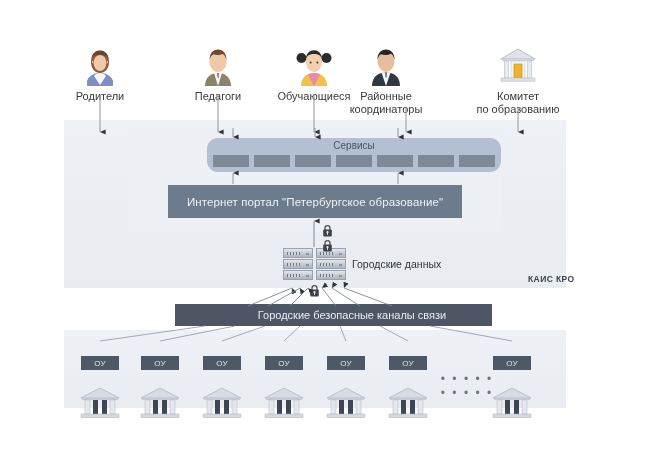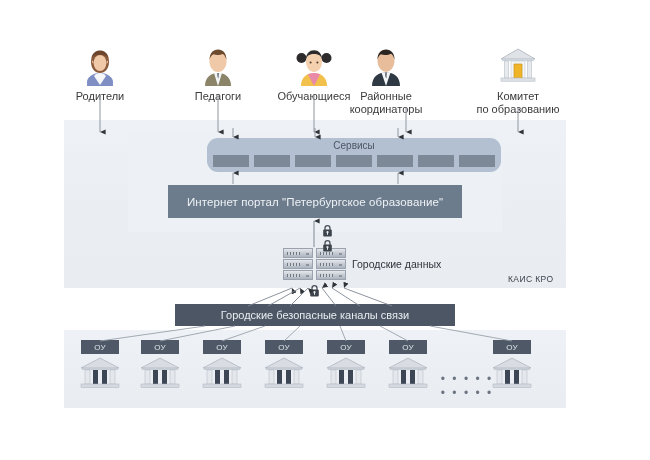--- a/index.html
+++ b/index.html
@@ -113,45 +113,45 @@
   }
   #storage-label {
     left: 352px; top: 258px;
     font-size: 10.5px; color: #2f343b;
   }
 
   
   #channels-bar {
     left: 175px; top: 304px; width: 280px; height: 22px;
     background: #4c5664;
-    display: flex; align-items: center; justify-content: center;
+    display: flex; align-items: center; justify-content: center; padding-left: 37px;
   }
   #channels-label { font-size: 11px; color: #e9edf2; }
 
   
   .school { position: absolute; top: 340px; width: 44px; text-align: center; }
   .ou-badge {
-    width: 38px; height: 14px; margin: 0 auto;
+    width: 38px; height: 14px; margin: 16px auto;
     background: #4e5866;
     display: flex; align-items: center; justify-content: center;
   }
   .ou-badge span { font-size: 8px; color: #dfe4ea; letter-spacing: .3px; }
   .bank { width: 42px; height: 34px; margin: 2px auto 0 auto; }
   .bank svg { display:block; width: 42px; height: 34px; }
 
   #ellipsis {
     left: 436px; top: 372px; width: 62px;
     text-align: center;
     font-size: 12px; letter-spacing: 2px; color: #6d7582;
   }
 
   
   #kais-label {
-    left: 508px; top: 274px;
-    font-size: 8.5px; font-weight: normal; color: #3c424b; letter-spacing: .4px; text-align: center;
+    left: 528px; top: 274px;
+    font-size: 8.5px; font-weight: bold; color: #3c424b; letter-spacing: .4px; text-align: center;
   }
 
   
   #wires { position: absolute; left: 0; top: 0; width: 650px; height: 460px; pointer-events: none; }
 
   
   .lock { position: absolute; width: 11px; height: 13px; }
   .lock svg { display: block; width: 11px; height: 13px; }
 </style>
 </head>

